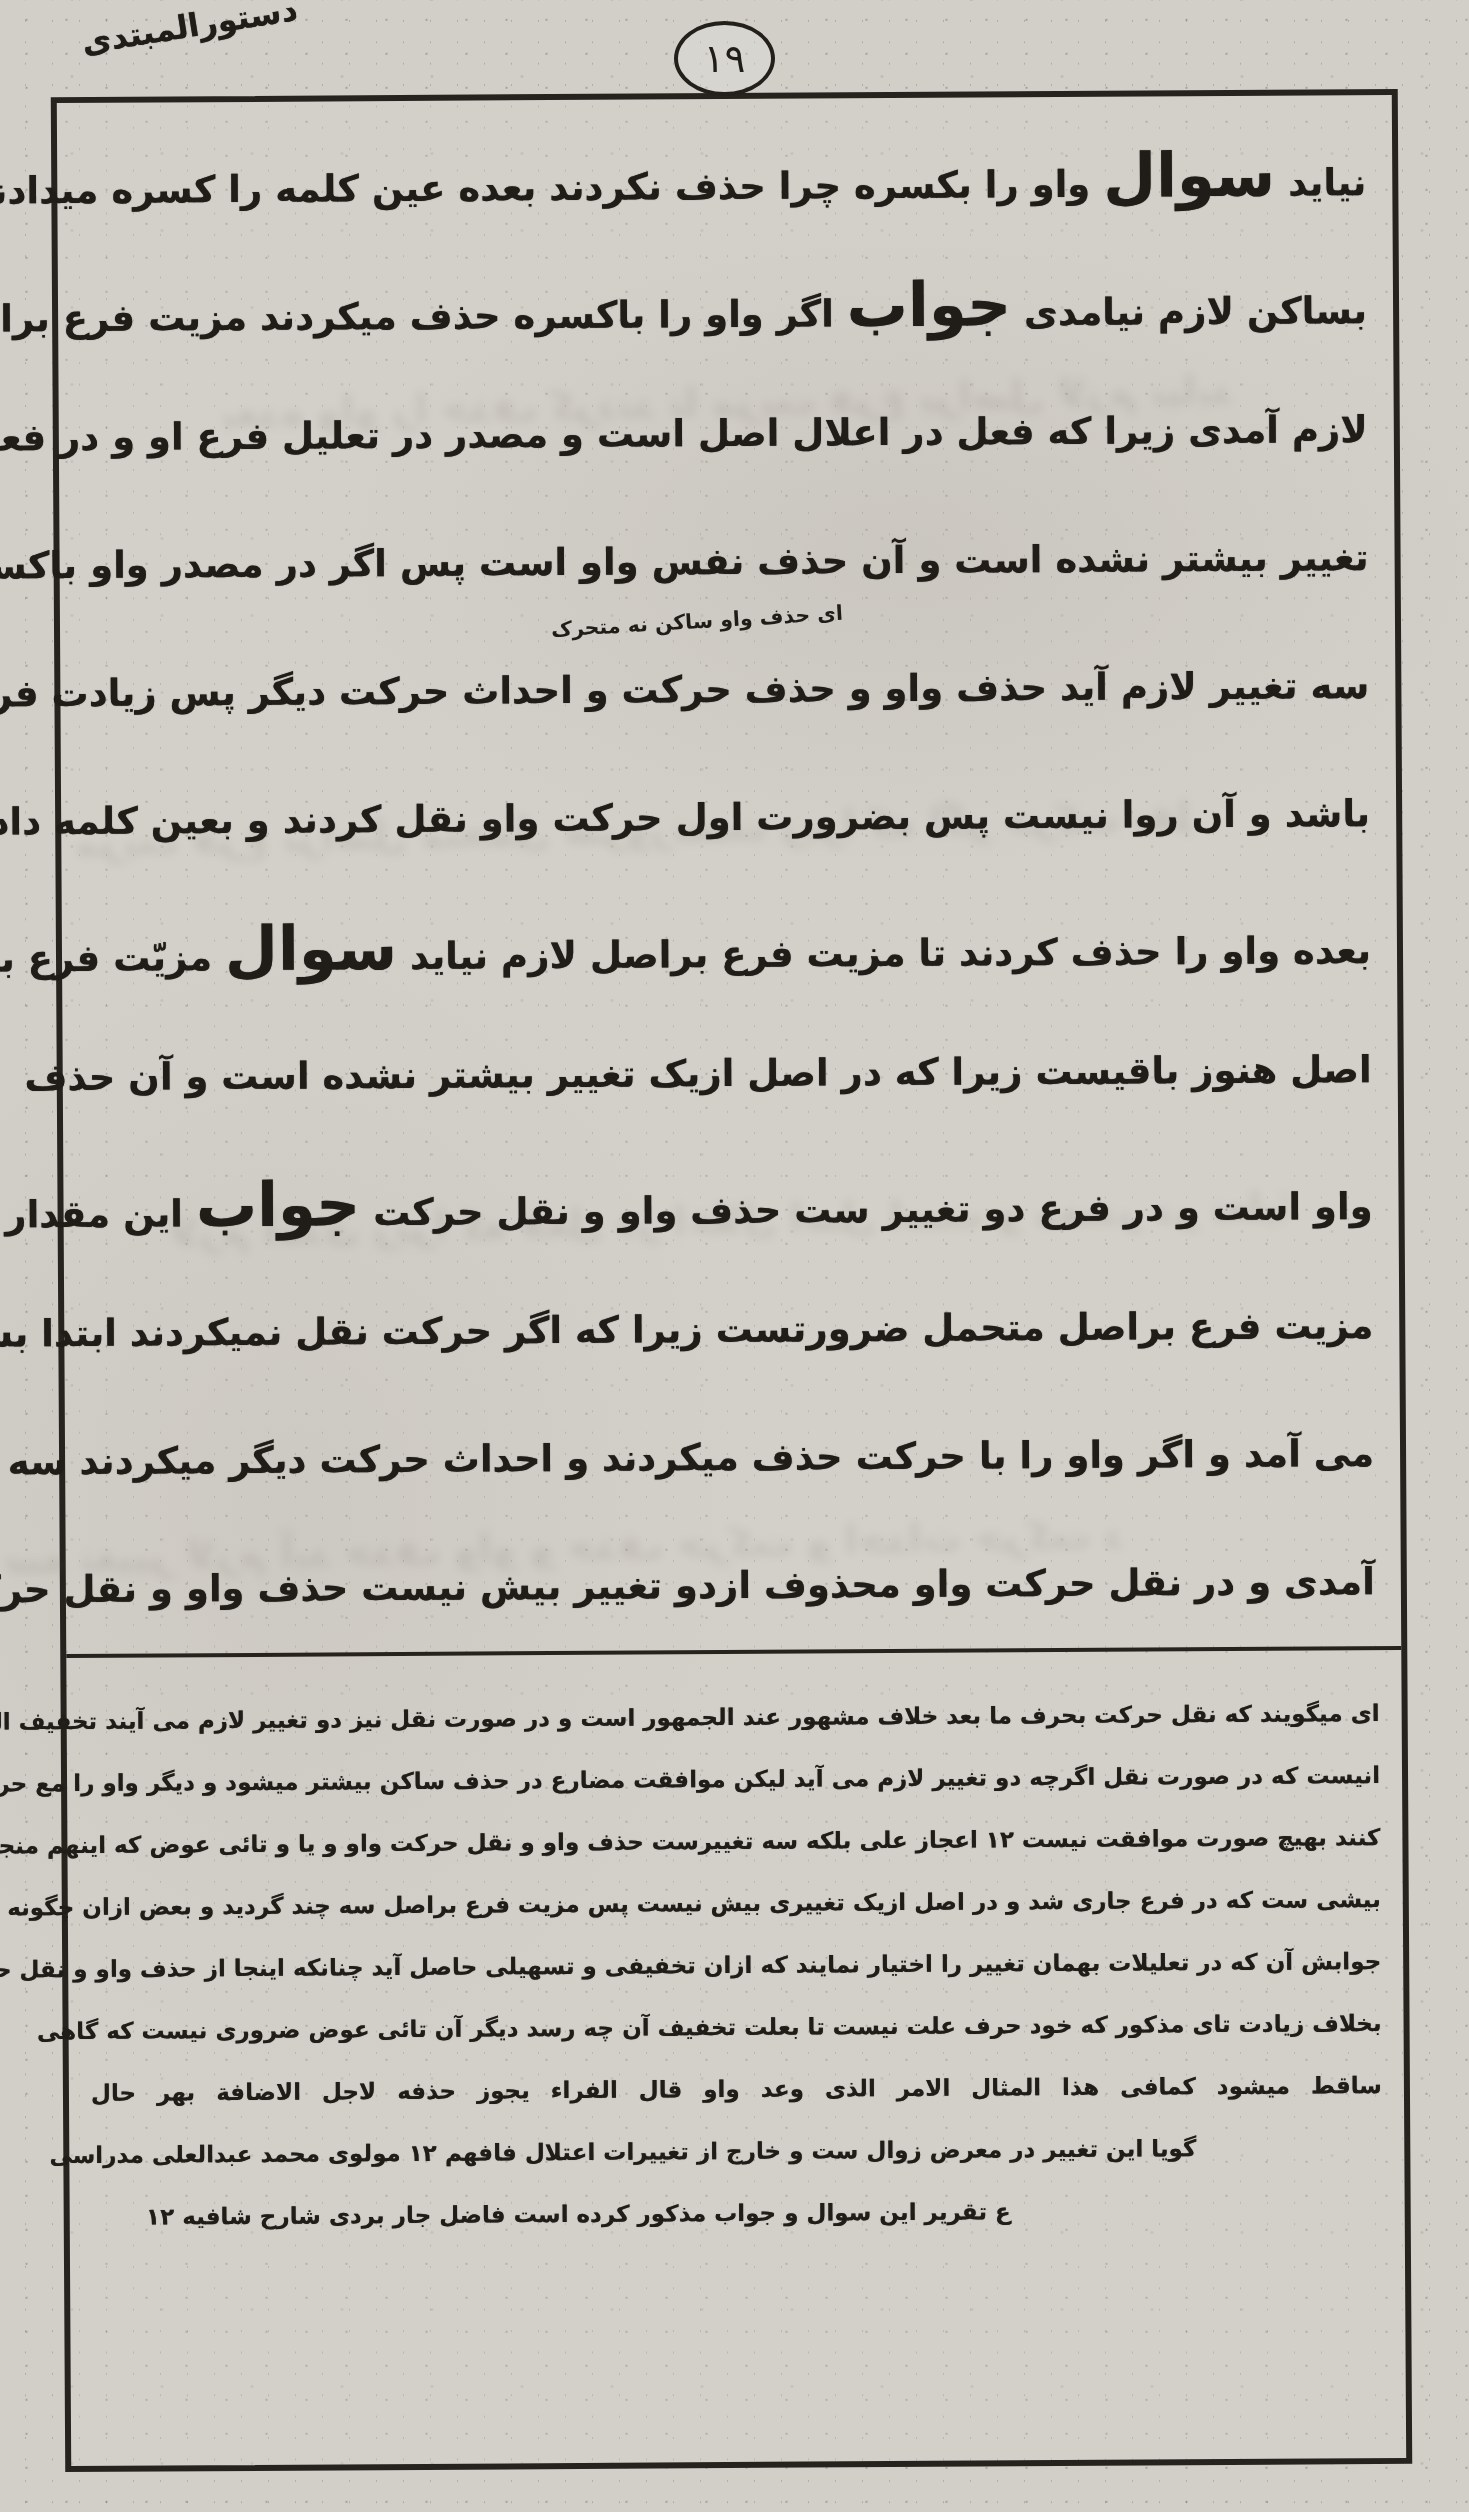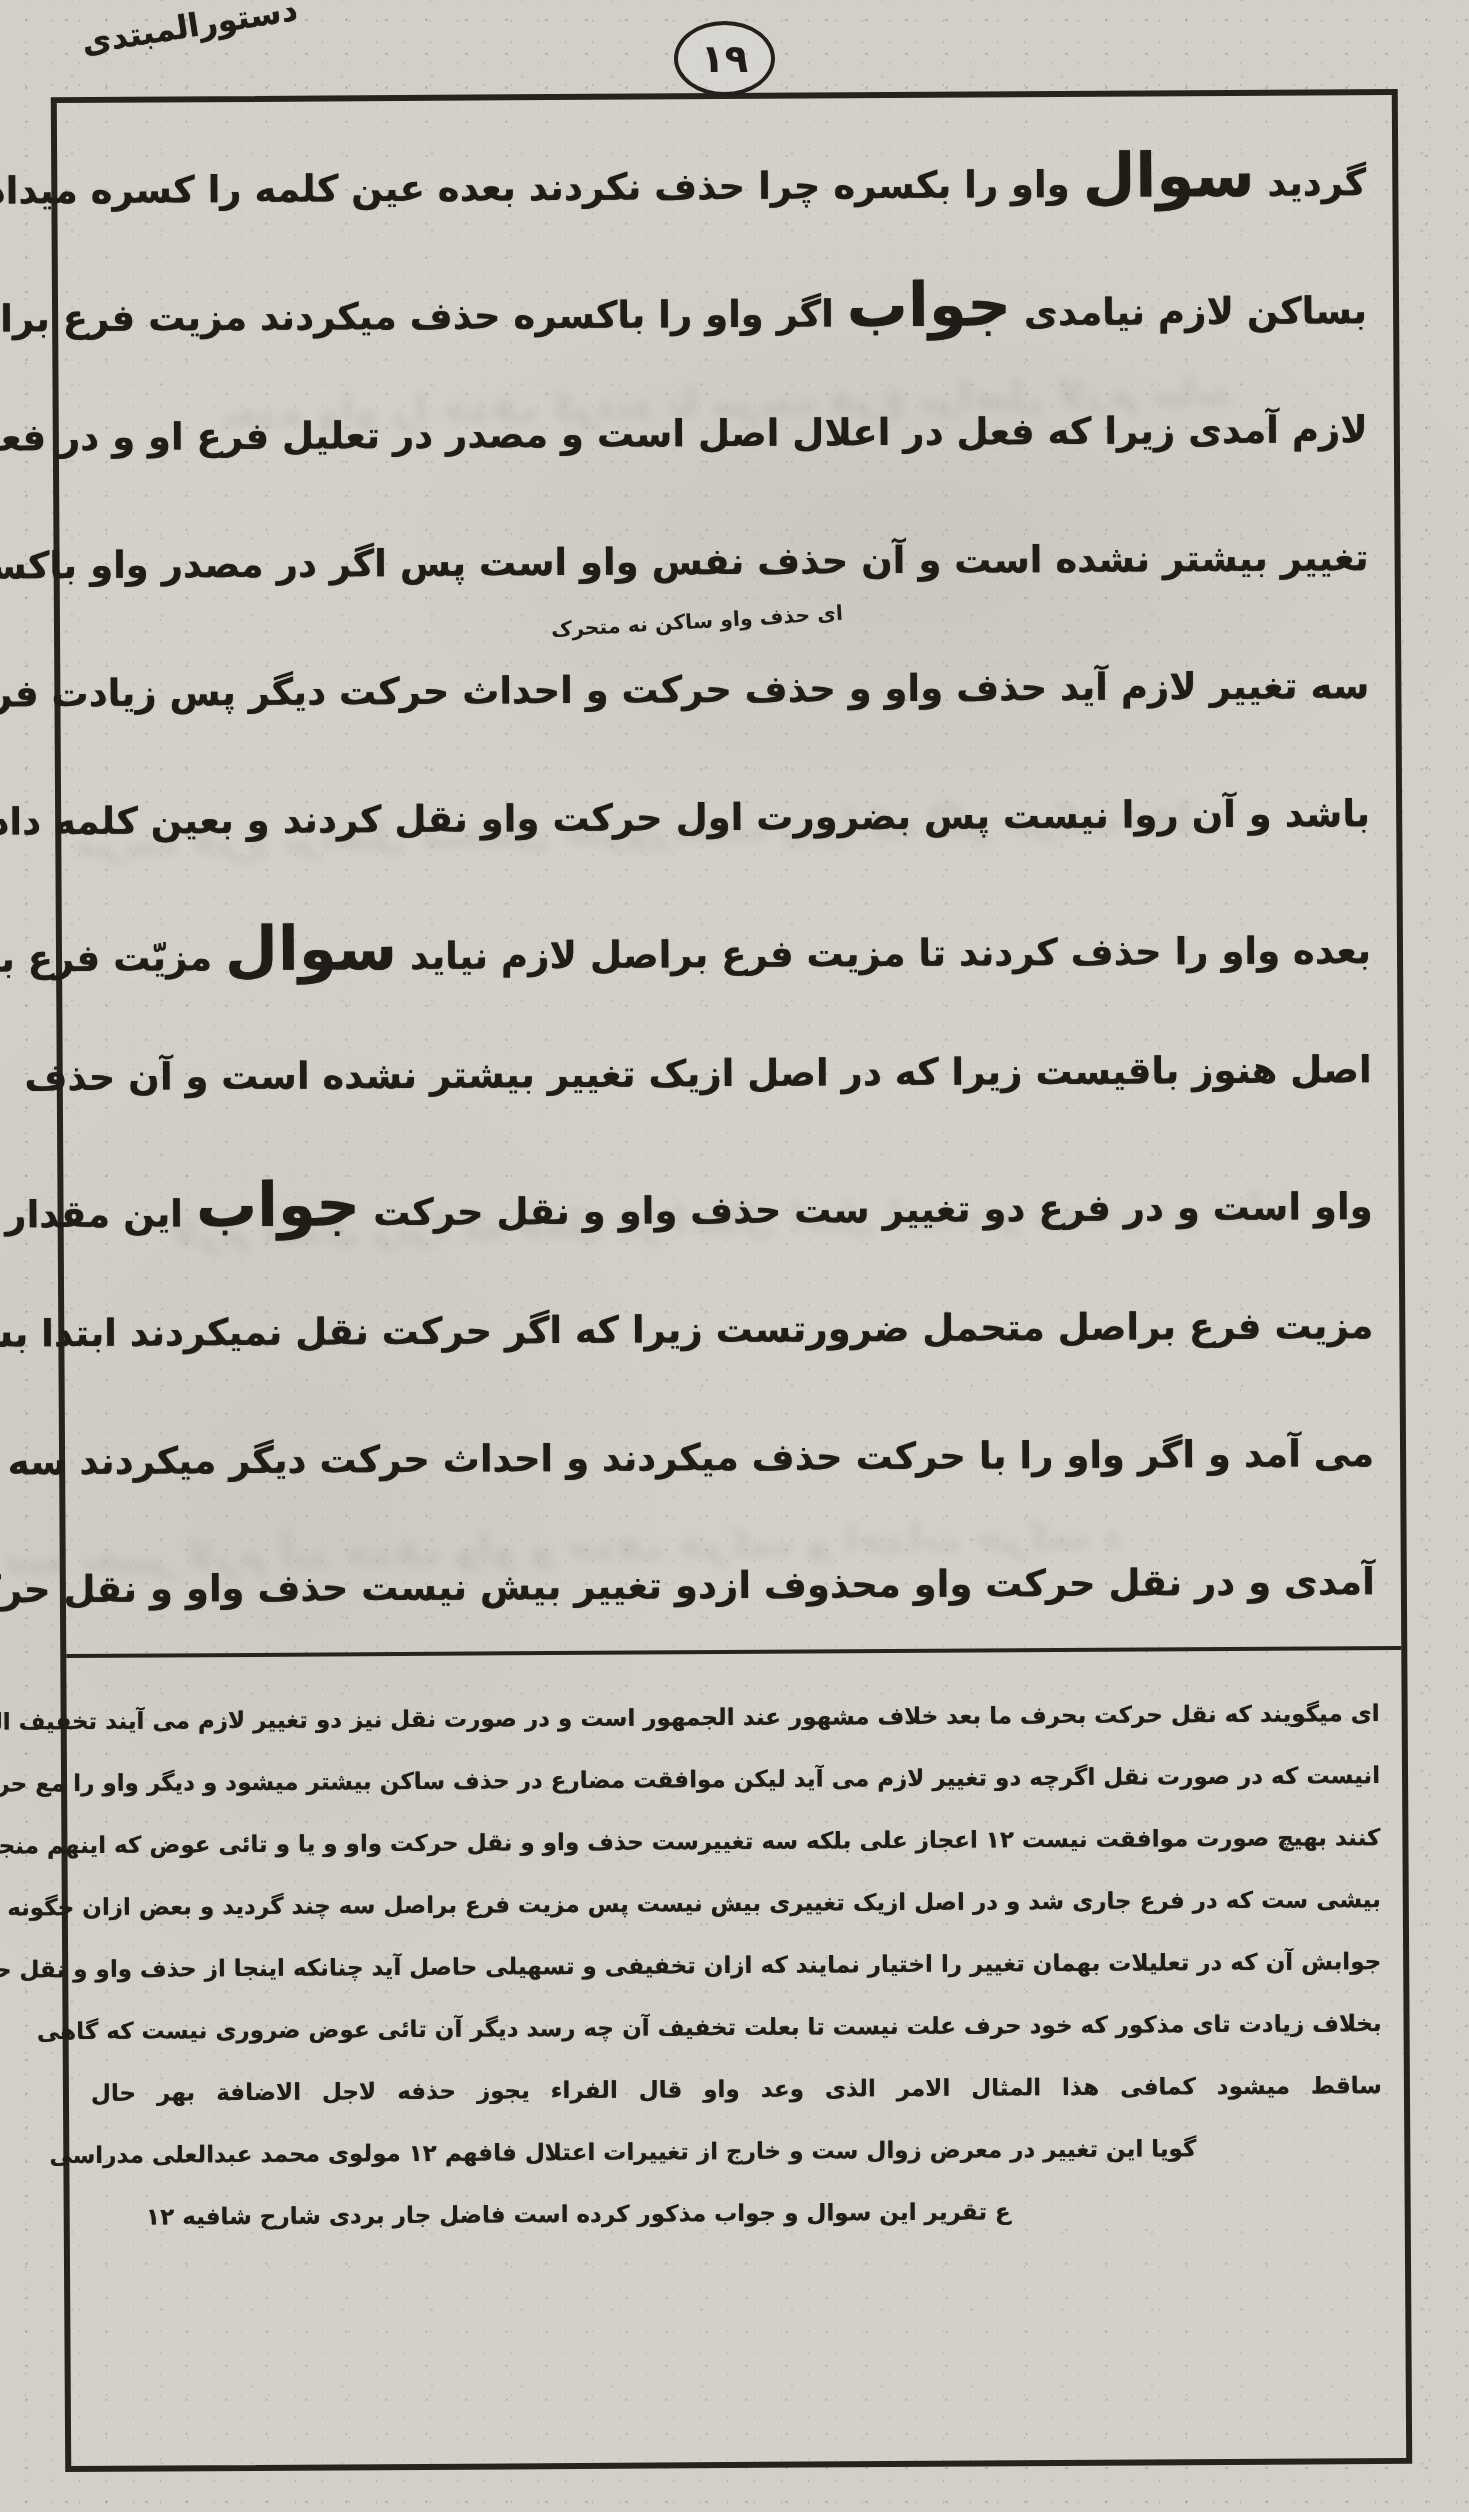--- a/index.html
+++ b/index.html
@@ -20,21 +20,21 @@
   .header{position:absolute;top:0;left:0;width:100%;height:93px;}
   .book-title{
     position:absolute;left:82px;top:24px;font-size:32px;font-weight:700;
     transform:rotate(-9deg);transform-origin:left center;white-space:nowrap;
     text-shadow:0 0 0.9px rgba(32,29,25,.8);
   }
   .page-number-badge{
     position:absolute;left:674px;top:20.5px;width:93px;height:67px;
     border:4.7px solid #23201b;border-radius:50%;
     display:flex;align-items:center;justify-content:center;
-    font-size:39px;font-weight:700;background:rgba(226,223,217,0.35);
+    font-size:39px;font-weight:400;background:rgba(226,223,217,0.35);
     z-index:3;
   }
   .frame{
     position:absolute;left:58px;top:93px;width:1347px;height:2375px;
     border:6.5px solid #26221d;box-sizing:border-box;
     transform:rotate(-0.35deg);
     background:rgba(214,211,205,0.25);
   }
   .main-text{padding:15px 26px 0 26px;position:relative;}
   .line{
@@ -78,21 +78,21 @@
 
 <div class="frame">
 
   <div class="ghost" style="top:279px;right:56px;">بعده واو را حذف کردند تا مزیت فرع براصل لازم نیاید </div>
   <div class="ghost" style="top:707px;right:205px;">مزیت فرع براصل متحمل ضرورتست زیرا که اگر حرکت نقل نمیکردند ابتدا بسکون لازم</div>
   <div class="ghost" style="top:1098px;right:112px;">لازم آمدی زیرا که فعل در اعلال اصل است و مصدر در تعلیل فرع او و در فعل ازیک</div>
   <div class="ghost" style="top:1424px;right:279px;">سه تغییر لازم آید حذف واو و حذف حرکت و احداث حرکت دیگر پس زیادت فرع براصل</div>
 
   <div class="frame-content">
     <div class="main-text">
-      <div class="line"><span>گردید </span><span class="kw">سوال</span><span> واو را بکسره چرا حذف نکردند بعده عین کلمه را کسره میدادند تا ابتدا</span></div>
+      <div class="line"><span>نیاید </span><span class="kw">سوال</span><span> واو را بکسره چرا حذف نکردند بعده عین کلمه را کسره میدادند تا ابتدا</span></div>
       <div class="line"><span>بساکن لازم نیامدی </span><span class="kw">جواب</span><span> اگر واو را باکسره حذف میکردند مزیت فرع براصل</span></div>
       <div class="line"><span>لازم آمدی زیرا که فعل در اعلال اصل است و مصدر در تعلیل فرع او و در فعل ازیک</span></div>
       <div class="line"><span>تغییر بیشتر نشده است و آن حذف نفس واو است پس اگر در مصدر واو باکسره حذف شود</span></div>
       <div class="line"><span>سه تغییر لازم آید حذف واو و حذف حرکت و احداث حرکت دیگر پس زیادت فرع براصل</span></div>
       <div class="line"><span>باشد و آن روا نیست پس بضرورت اول حرکت واو نقل کردند و بعین کلمه دادند</span></div>
       <div class="line"><span>بعده واو را حذف کردند تا مزیت فرع براصل لازم نیاید </span><span class="kw">سوال</span><span> مزیّت فرع بر</span></div>
       <div class="line"><span>اصل هنوز باقیست زیرا که در اصل ازیک تغییر بیشتر نشده است و آن حذف</span></div>
       <div class="line"><span>واو است و در فرع دو تغییر ست حذف واو و نقل حرکت </span><span class="kw">جواب</span><span> این مقدار</span></div>
       <div class="line"><span>مزیت فرع براصل متحمل ضرورتست زیرا که اگر حرکت نقل نمیکردند ابتدا بسکون لازم</span></div>
       <div class="line"><span>می آمد و اگر واو را با حرکت حذف میکردند و احداث حرکت دیگر میکردند سه تغییر لازم</span></div>

